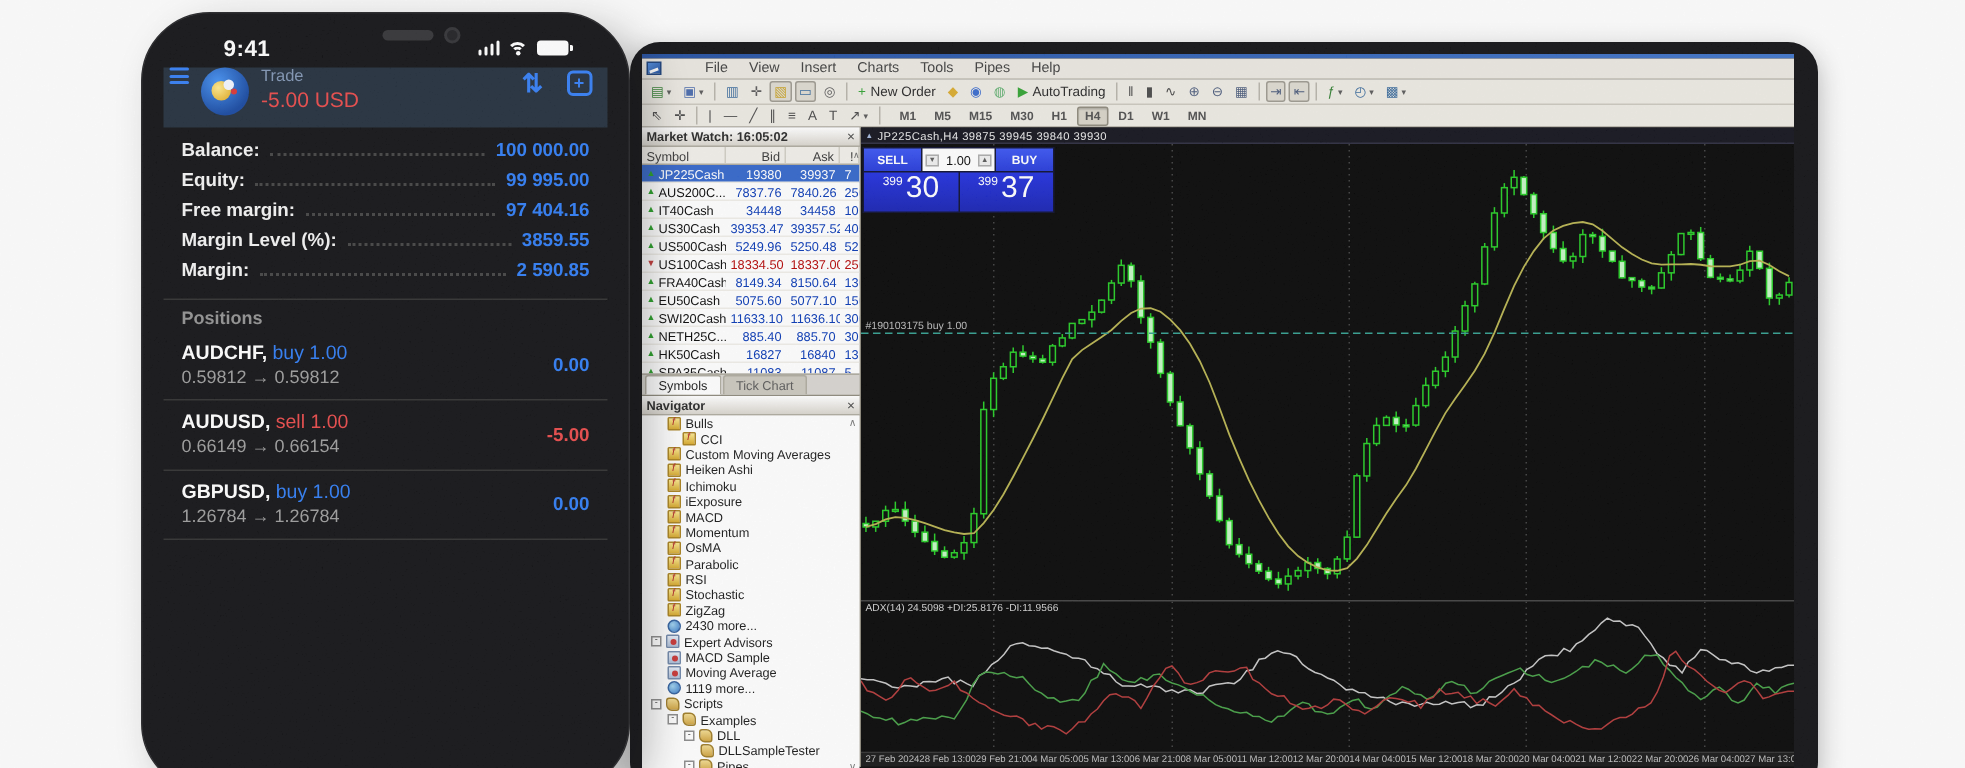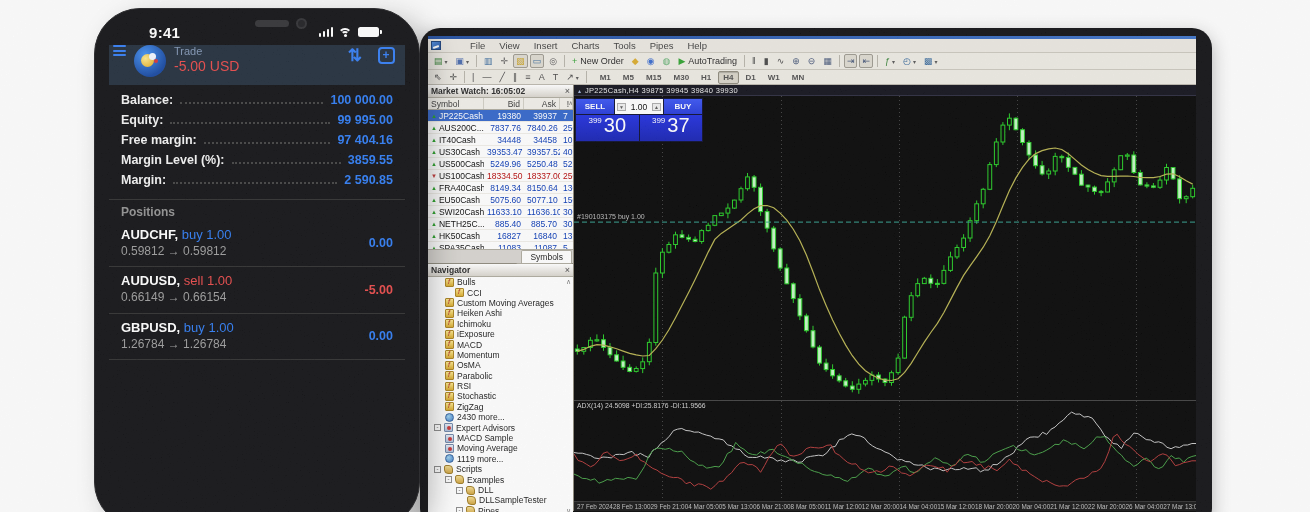--- a/index.html
+++ b/index.html
@@ -39,21 +39,21 @@
   .mw-scroll{position:absolute;right:0;top:1px;font-size:6px;color:#666;}
   .mw-rows{height:139px;overflow:hidden;background:#fff;}
   .mwrow{height:12px;display:flex;align-items:center;border-bottom:1px solid #efede7;}
   .mwc{font-size:8.5px;padding:0 3px;white-space:nowrap;overflow:hidden;}
   .mwc.c0{width:56px;color:#000;display:flex;align-items:center;gap:2px;}
   .mwc.c1{width:40px;text-align:right;} .mwc.c2{width:36px;text-align:right;} .mwc.c3{flex:1;text-align:right;padding-right:6px;}
   .dirarrow{font-size:6px;line-height:1;}
   .mwrow .blue{color:#0033b3;} .mwrow .red{color:#b30000;text-align:right;}
   .mwrow.selected{background:#2e62c9;}
   .mwrow.selected .mwc, .mwrow.selected .blue, .mwrow.selected .red{color:#fff;}
-  .tabsbar{height:14px;background:#d6d3ce;display:flex;align-items:flex-end;padding-left:2px;border-top:1px solid #aca89c;flex-direction:column;}
+  .tabsbar{height:14px;background:#d6d3ce;display:flex;align-items:flex-end;padding-left:2px;border-top:1px solid #aca89c;}
   .tab{font-size:8.5px;color:#555;padding:1px 8px;border:1px solid #aca89c;border-bottom:none;background:#c9c5bb;margin-right:1px;border-radius:2px 2px 0 0;}
   .tab.active{background:#fff;color:#111;}
   .navpanel{flex:1;}
   .tree{flex:1;background:#fff;overflow:hidden;position:relative;}
   .trow{height:10.4px;display:flex;align-items:center;gap:3px;white-space:nowrap;}
   .trow .tlab{font-size:8.5px;color:#111;}
   .expander{width:7px;height:7px;border:1px solid #888;background:#fff;font-size:6px;line-height:5px;text-align:center;color:#333;flex:none;}
   .nicon{width:9px;height:9px;flex:none;border-radius:1px;position:relative;}
   .nicon.indicator{background:linear-gradient(#fce98a,#d8a828);border:1px solid #a87f18;}
   .nicon.indicator::after{content:"f";position:absolute;left:2px;top:-1px;font-size:7px;color:#b02020;font-style:italic;}

